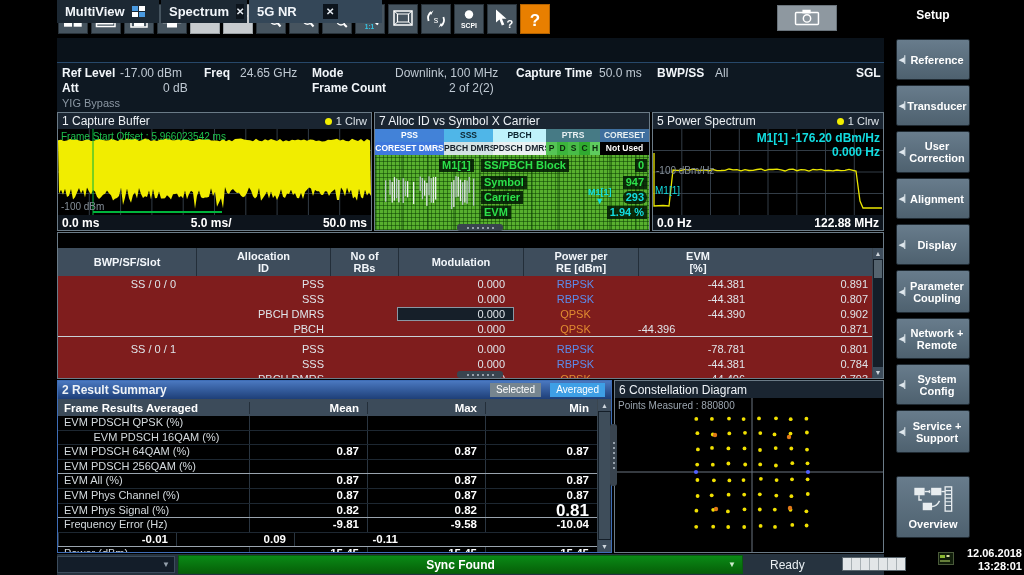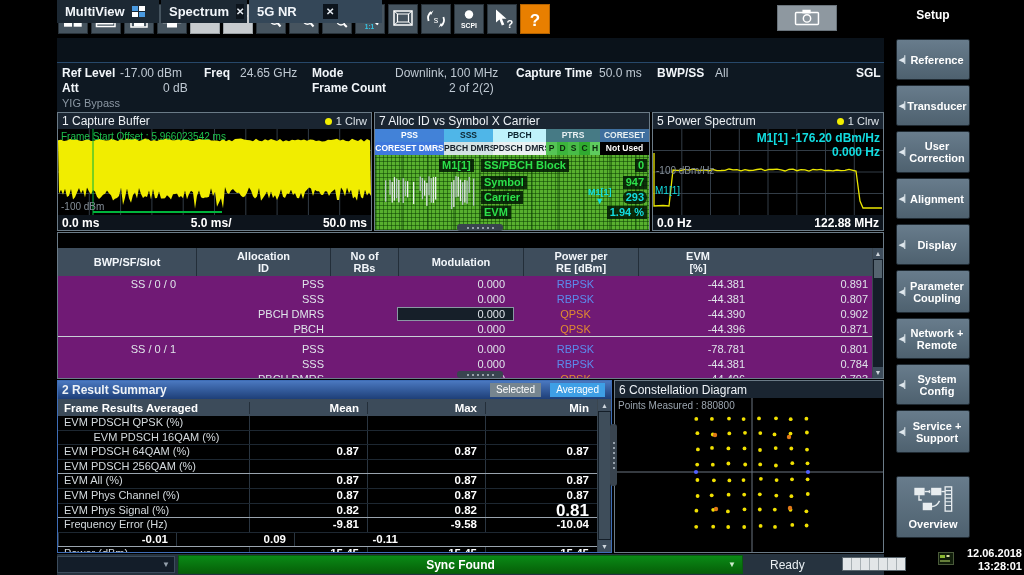--- a/index.html
+++ b/index.html
@@ -51,21 +51,21 @@
                      repeating-linear-gradient(90deg,rgba(0,40,0,.3) 0 2px,transparent 2px 26px);}
   .chip{position:absolute;height:13px;line-height:13px;background:rgba(0,22,4,.84);color:#2ce04a;
         font-size:11px;font-weight:bold;padding:0 3px;white-space:nowrap;}
   .chip.cyan{color:#12dce0;}
   .map-marker{position:absolute;color:#12dce0;font-size:9px;font-weight:bold;line-height:9px;text-align:center;}
   
   .th-cell{display:flex;flex-direction:column;align-items:center;justify-content:center;font-size:11px;
            font-weight:bold;line-height:12px;color:#f2f6fa;box-sizing:border-box;border-left:1px solid #232e39;}
   .th-cell:first-child{border-left:none;}
   #at-head{position:absolute;top:15px;left:0;height:28px;background:#3e4d5c;display:flex;}
-  #at-body{position:absolute;top:43px;left:0;bottom:0;overflow:hidden;background:#701a75;}
+  #at-body{position:absolute;top:43px;left:0;bottom:0;overflow:hidden;background:#7f1d1d;}
   .at-row{display:flex;height:15px;align-items:center;font-size:11px;color:#dfe5ea;}
   .at-sep{height:1px;background:#c8d0d6;margin-bottom:4px;}
   .cell{box-sizing:border-box;white-space:nowrap;overflow:hidden;}
   .fcell{outline:1px solid #8a97a3;background:#161f29;}
   .sbar{position:absolute;background:#141e28;border-left:1px solid #3a4650;box-sizing:border-box;}
   .sarrow{position:absolute;left:0;right:0;height:11px;background:#3e4d5c;color:#cfd6dc;font-size:7px;
           display:flex;align-items:center;justify-content:center;}
   .sthumb{position:absolute;left:1px;right:1px;background:#55646f;}
   #rs-head{position:absolute;top:18px;left:0;height:17px;background:#3c4b5a;display:flex;align-items:center;}
   .rs-row{display:flex;align-items:center;font-size:11px;color:#d4dade;}
@@ -473,21 +473,21 @@
           <div class="cell" style="width: 125px; text-align: center; color: rgb(224, 138, 48);">QPSK</div>
           <div class="cell" style="width: 115px; text-align: right; padding-right: 8px;">-44.390</div>
           <div class="cell" style="width: 119px; text-align: right; padding-right: 4px;">0.902</div>
         </div>
         <div class="at-row">
           <div class="cell" style="width: 138px; text-align: right; padding-right: 20px;"></div>
           <div class="cell" style="width: 134px; text-align: right; padding-right: 6px;">PBCH</div>
           <div class="cell" style="width: 68px; text-align: right; padding-right: 6px;"></div>
           <div class="cell" style="width: 115px; text-align: right; padding-right: 8px;">0.000</div>
           <div class="cell" style="width: 125px; text-align: center; color: rgb(224, 138, 48);">QPSK</div>
-          <div class="cell" style="width: 115px; text-align: right; padding-right: 8px;">-44.396</div>
+          <div class="cell" style="width: 115px; text-align: left; padding-right: 8px;">-44.396</div>
           <div class="cell" style="width: 119px; text-align: right; padding-right: 4px;">0.871</div>
         </div>
         <div class="at-sep"></div>
         <div class="at-row">
           <div class="cell" style="width: 138px; text-align: right; padding-right: 20px;">SS / 0 / 1</div>
           <div class="cell" style="width: 134px; text-align: right; padding-right: 6px;">PSS</div>
           <div class="cell" style="width: 68px; text-align: right; padding-right: 6px;"></div>
           <div class="cell" style="width: 115px; text-align: right; padding-right: 8px;">0.000</div>
           <div class="cell" style="width: 125px; text-align: center; color: rgb(91, 141, 238);">RBPSK</div>
           <div class="cell" style="width: 115px; text-align: right; padding-right: 8px;">-78.781</div>

